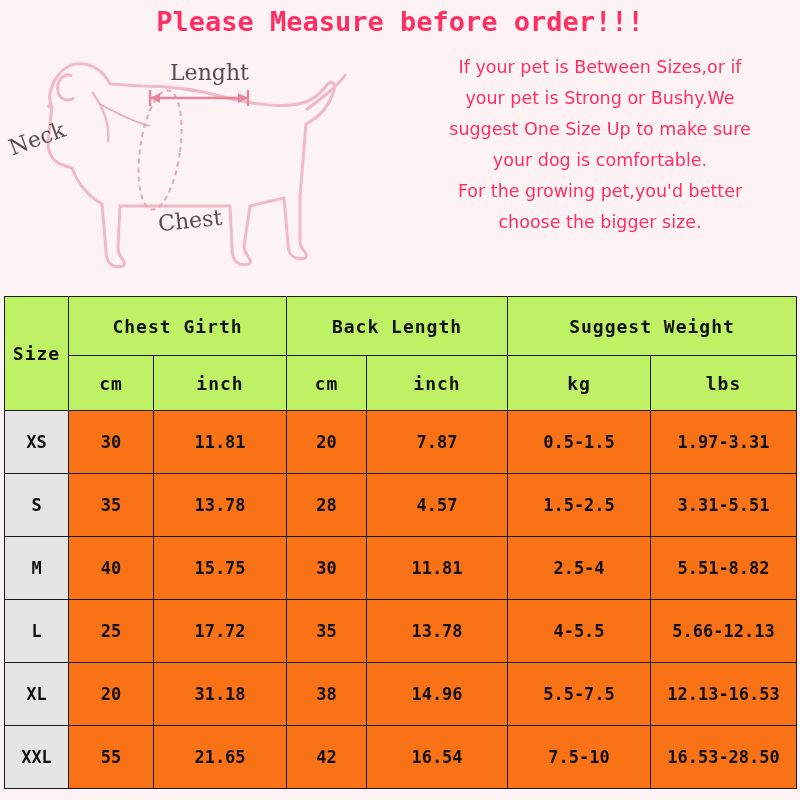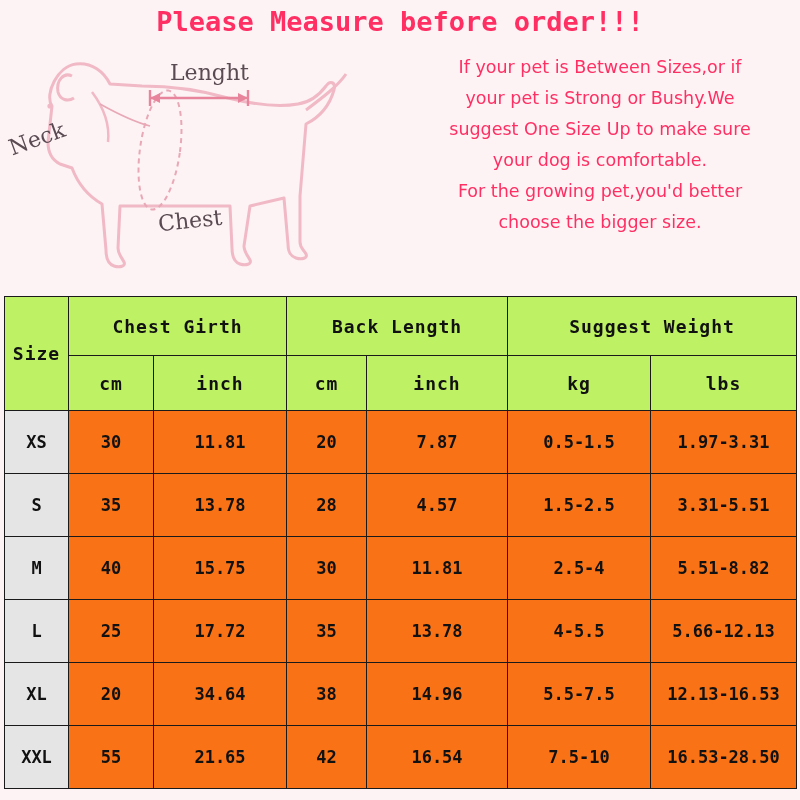--- a/index.html
+++ b/index.html
@@ -233,21 +233,21 @@
       <td>25</td>
       <td>17.72</td>
       <td>35</td>
       <td>13.78</td>
       <td>4-5.5</td>
       <td>5.66-12.13</td>
     </tr>
     <tr>
       <td class="size-cell">XL</td>
       <td>20</td>
-      <td>34.64</td>
+      <td>31.18</td>
       <td>38</td>
       <td>14.96</td>
       <td>5.5-7.5</td>
       <td>12.13-16.53</td>
     </tr>
     <tr>
       <td class="size-cell">XXL</td>
       <td>55</td>
       <td>21.65</td>
       <td>42</td>

